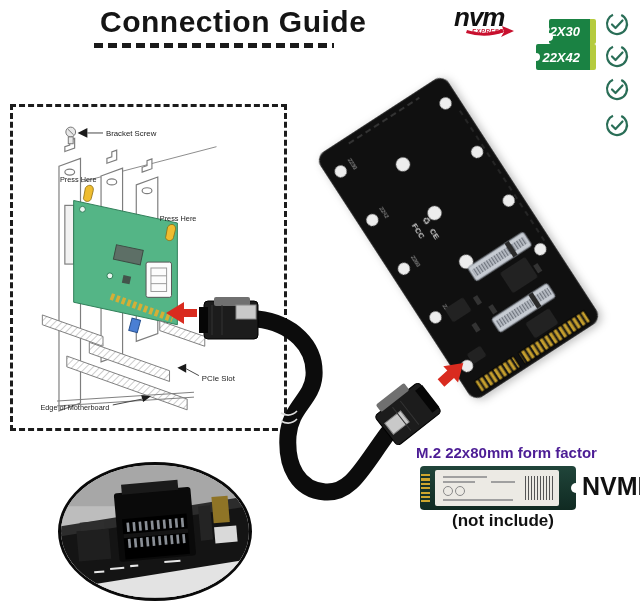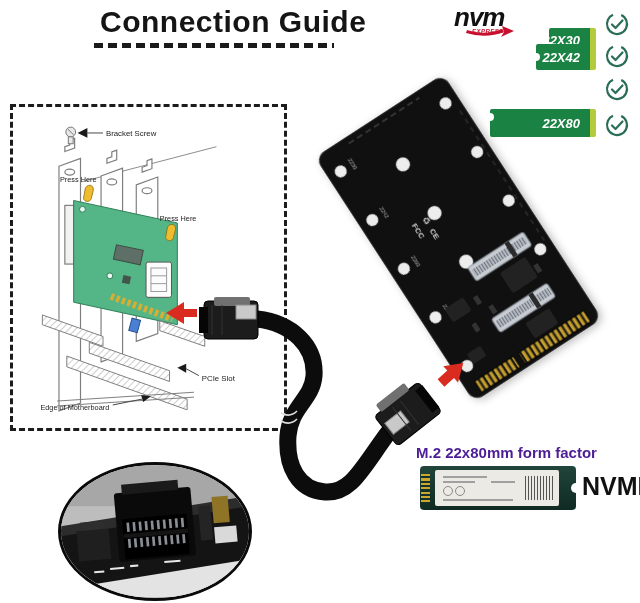--- a/index.html
+++ b/index.html
@@ -18,21 +18,21 @@
   .nvme-logo{left:450px;top:2px;width:95px;height:40px;}
   .nvme-logo .nvm{position:absolute;left:4px;top:0;font-size:26px;font-weight:800;font-style:italic;color:#111;letter-spacing:-1px;}
   .nvme-logo .express{position:absolute;left:22px;top:26px;font-size:6px;font-weight:bold;font-style:italic;color:#c8102e;letter-spacing:.5px;}
   .nvme-logo svg{position:absolute;left:14px;top:22px;}
 
   
   .size-bar{position:absolute;background:#1a8243;border-right:6px solid #b5cb3e;border-radius:2px;
     color:#fff;font-size:13px;font-weight:bold;font-style:italic;
     display:flex;align-items:center;justify-content:flex-end;padding-right:10px;box-sizing:border-box;}
   .size-bar::before{content:"";position:absolute;left:-4px;width:8px;height:8px;border-radius:50%;background:#fff;}
-  .size-bar.b1{left:549px;top:28px;width:47px;height:25px;}  .size-bar.b1::before{bottom:3px;}
+  .size-bar.b1{left:549px;top:19px;width:47px;height:25px;}  .size-bar.b1::before{bottom:3px;}
   .size-bar.b2{left:536px;top:44px;width:60px;height:26px;}  .size-bar.b2::before{top:9px;}
   .size-bar.b3{left:513px;top:76px;width:83px;height:27px;}  .size-bar.b3::before{top:10px;}
   .size-bar.b4{left:490px;top:109px;width:106px;height:28px;} .size-bar.b4::before{top:4px;}
   .check-icon{position:absolute;left:604px;width:26px;height:26px;}
   .check-icon.c1{top:11px;} .check-icon.c2{top:43px;} .check-icon.c3{top:76px;} .check-icon.c4{top:112px;}
 
   
   .diagram-box{left:10px;top:104px;width:277px;height:327px;border:3px dashed #1c1c1c;box-sizing:border-box;z-index:2;}
   .diagram-svg{width:100%;height:100%;display:block;}
   .diagram-svg text{font-family:"Liberation Sans",sans-serif;fill:#222;}
@@ -84,23 +84,20 @@
       <polygon points="38,2 50,7 37,13 40,8" fill="#c8102e"></polygon>
     </svg>
     <span class="express">EXPRESS</span>
   </div>
 
   <div class="size-bar b1">
     <span>22X30</span>
     </div>
   <div class="size-bar b2">
     <span>22X42</span>
-    </div>
-  <div class="size-bar b4">
-    <span>22X80</span>
     </div>
 
   <svg class="check-icon c1" viewBox="0 0 26 26">
     <circle cx="13" cy="13" r="10" fill="none" stroke="#2a6e57" stroke-width="2.2" stroke-dasharray="54 9" transform="rotate(-65 13 13)"></circle>
     <path d="M8,13.5 l3.5,3.5 L18.5,9.5" fill="none" stroke="#2a6e57" stroke-width="2.2" stroke-linecap="round" stroke-linejoin="round"></path>
   </svg>
   <svg class="check-icon c2" viewBox="0 0 26 26">
     <circle cx="13" cy="13" r="10" fill="none" stroke="#2a6e57" stroke-width="2.2" stroke-dasharray="54 9" transform="rotate(-65 13 13)"></circle>
     <path d="M8,13.5 l3.5,3.5 L18.5,9.5" fill="none" stroke="#2a6e57" stroke-width="2.2" stroke-linecap="round" stroke-linejoin="round"></path>
   </svg>
@@ -346,14 +343,15 @@
       <div class="lrow" style="left:8px;top:11px;width:32px;"></div>
       <div class="lrow" style="left:56px;top:11px;width:24px;"></div>
       <div class="lrow" style="left:8px;top:29px;width:70px;"></div>
       <div class="lcirc" style="left:8px;top:16px;"></div>
       <div class="lcirc" style="left:20px;top:16px;"></div>
       <div class="barcode"></div>
     </div>
     <div class="notch"></div>
   </div>
   <div class="abs nvme-text">NVME</div>
+  <div class="abs not-include">(not include)</div>
 
 </div>
 
 </body></html>

